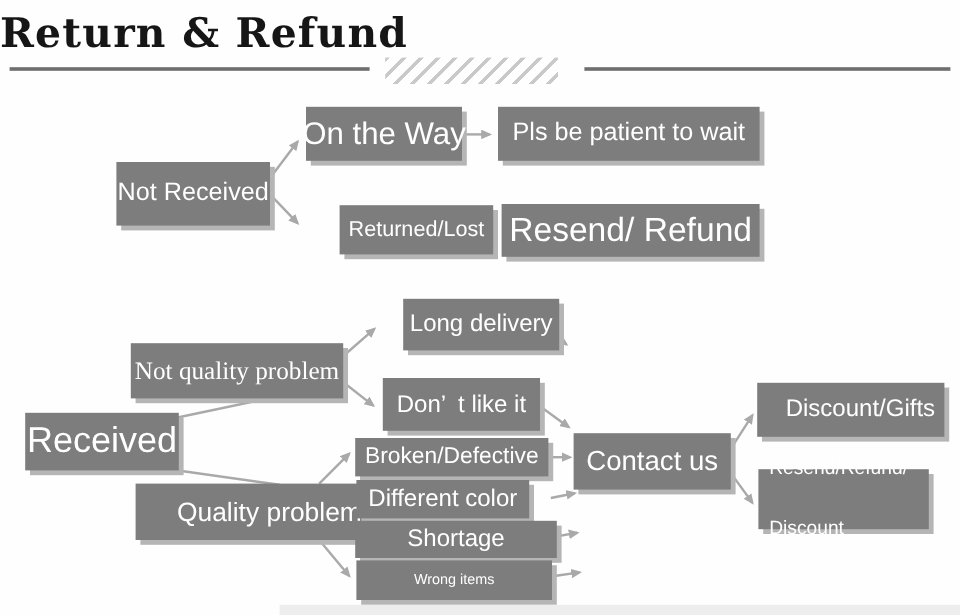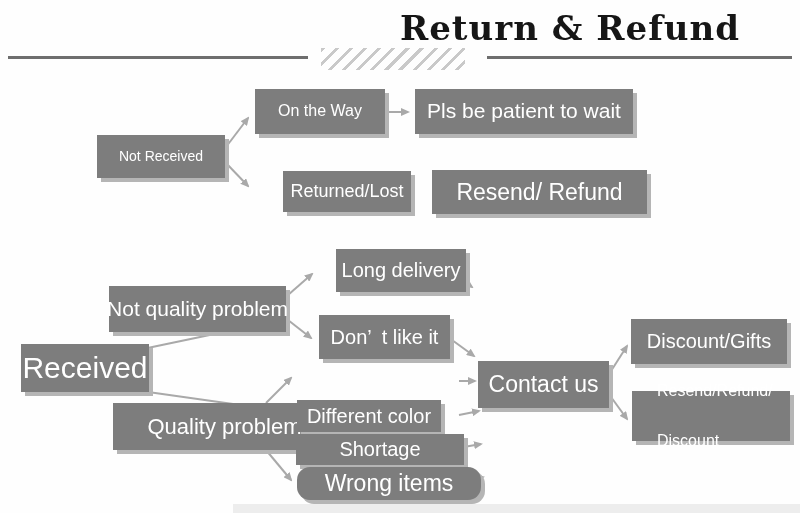--- a/index.html
+++ b/index.html
@@ -6,21 +6,21 @@
   #stage{
     position:relative;
     width:800px;height:513px;
     background:#fefefe;
     overflow:hidden;
     font-family:"Liberation Sans", sans-serif;
   }
   
   .title{
     position:absolute;left:0;top:8px;width:740px;
-    text-align:right;
+    text-align:left;
     font-family:"DejaVu Serif","Liberation Serif",serif;
     font-weight:bold;font-size:34px;color:#161616;
     letter-spacing:1px;
   }
   .rule{position:absolute;top:56px;height:3px;background:#6e6e6e;}
   .rule.left{left:8px;width:300px;}
   .rule.right{left:487px;width:305px;}
   .hatch{
     position:absolute;left:321px;top:48px;width:144px;height:22px;
     background:repeating-linear-gradient(135deg,#c9c9c9 0 3px,transparent 3px 10px);
@@ -32,39 +32,39 @@
   
   .node{
     position:absolute;
     background:#7d7d7d;
     color:#ffffff;
     display:flex;align-items:center;justify-content:center;
     box-shadow:4px 4px 0 #b5b5b5;
     white-space:nowrap;
     line-height:1.05;
   }
-  .n-not-received {left:97px; top:135px; width:128px;height:43px;font-size:14px;}
-  .n-on-the-way   {left:255px;top:89px;  width:130px;height:45px;font-size:16px;}
+  .n-not-received {left:97px; top:135px; width:128px;height:53px;font-size:21px;}
+  .n-on-the-way   {left:255px;top:89px;  width:130px;height:45px;font-size:26px;}
   .n-pls-wait     {left:415px;top:89px;  width:218px;height:45px;font-size:21px;}
   .n-returned-lost{left:254px;top:171px; width:128px;height:41px;font-size:18px;margin-left:29px;}
-  .n-resend-refund{left:432px;top:170px; width:215px;height:44px;font-size:23px;}
+  .n-resend-refund{left:418px;top:170px; width:215px;height:44px;font-size:28px;}
   .n-received     {left:21px; top:344px; width:128px;height:48px;font-size:30px;}
-  .n-not-quality  {left:109px;top:286px; width:177px;height:46px;font-size:21px;}
+  .n-not-quality  {left:109px;top:286px; width:177px;height:46px;font-size:21px;font-family:Liberation Serif, serif;}
   .n-quality      {left:113px;top:403px; width:199px;height:47px;font-size:22px;padding-left:12px;}
   .n-long-delivery{left:319px;top:249px; width:130px;height:43px;font-size:20px;margin-left:17px;}
   .n-dont-like    {left:319px;top:315px; width:131px;height:44px;font-size:20px;}
   .n-broken       {left:296px;top:365px; width:161px;height:32px;font-size:19px;}
   .n-diff-color   {left:297px;top:400px; width:144px;height:32px;font-size:20px;}
   .n-shortage     {left:296px;top:434px; width:168px;height:31px;font-size:20px;}
-  .n-wrong-items  {left:297px;top:467px; width:184px;height:33px;font-size:23px;border-radius:13px;}
+  .n-wrong-items  {left:297px;top:467px; width:163px;height:33px;font-size:12px;}
   .n-contact-us   {left:478px;top:361px; width:131px;height:47px;font-size:23px;}
-  .n-discount     {left:631px;top:319px; width:156px;height:45px;font-size:20px;}
+  .n-discount     {left:631px;top:319px; width:140px;height:45px;font-size:20px;padding-left:16px;}
   .n-resend-disc  {left:632px;top:391px; width:142px;height:50px;font-size:16px;
                    flex-direction:column;align-items:flex-start;
-                   padding-left:25px;width:133px;gap:32px;}
+                   padding-left:9px;width:133px;gap:32px;}
   .n-resend-disc span{display:block;line-height:1.15;}
   
   #wires{position:absolute;left:0;top:0;width:800px;height:513px;pointer-events:none;}
 </style>
 </head>
 <body>
 
 <div id="stage">
 
   <div class="title">Return &amp; Refund</div>
@@ -114,20 +114,21 @@
   <div class="node n-pls-wait">Pls be patient to wait</div>
   <div class="node n-returned-lost">Returned/Lost</div>
   <div class="node n-resend-refund">Resend/ Refund</div>
 
   <div class="node n-received">Received</div>
   <div class="node n-not-quality">Not quality problem</div>
   <div class="node n-quality">Quality problem</div>
 
   <div class="node n-long-delivery">Long delivery</div>
   <div class="node n-dont-like">Don’ t like it</div>
+  <div class="node n-broken">Broken/Defective</div>
   <div class="node n-diff-color">Different color</div>
   <div class="node n-shortage">Shortage</div>
   <div class="node n-wrong-items">Wrong items</div>
 
   <div class="node n-contact-us">Contact us</div>
   <div class="node n-discount">Discount/Gifts</div>
   <div class="node n-resend-disc">
     <span>Resend/Refund/</span>
     <span>Discount</span>
   </div>

